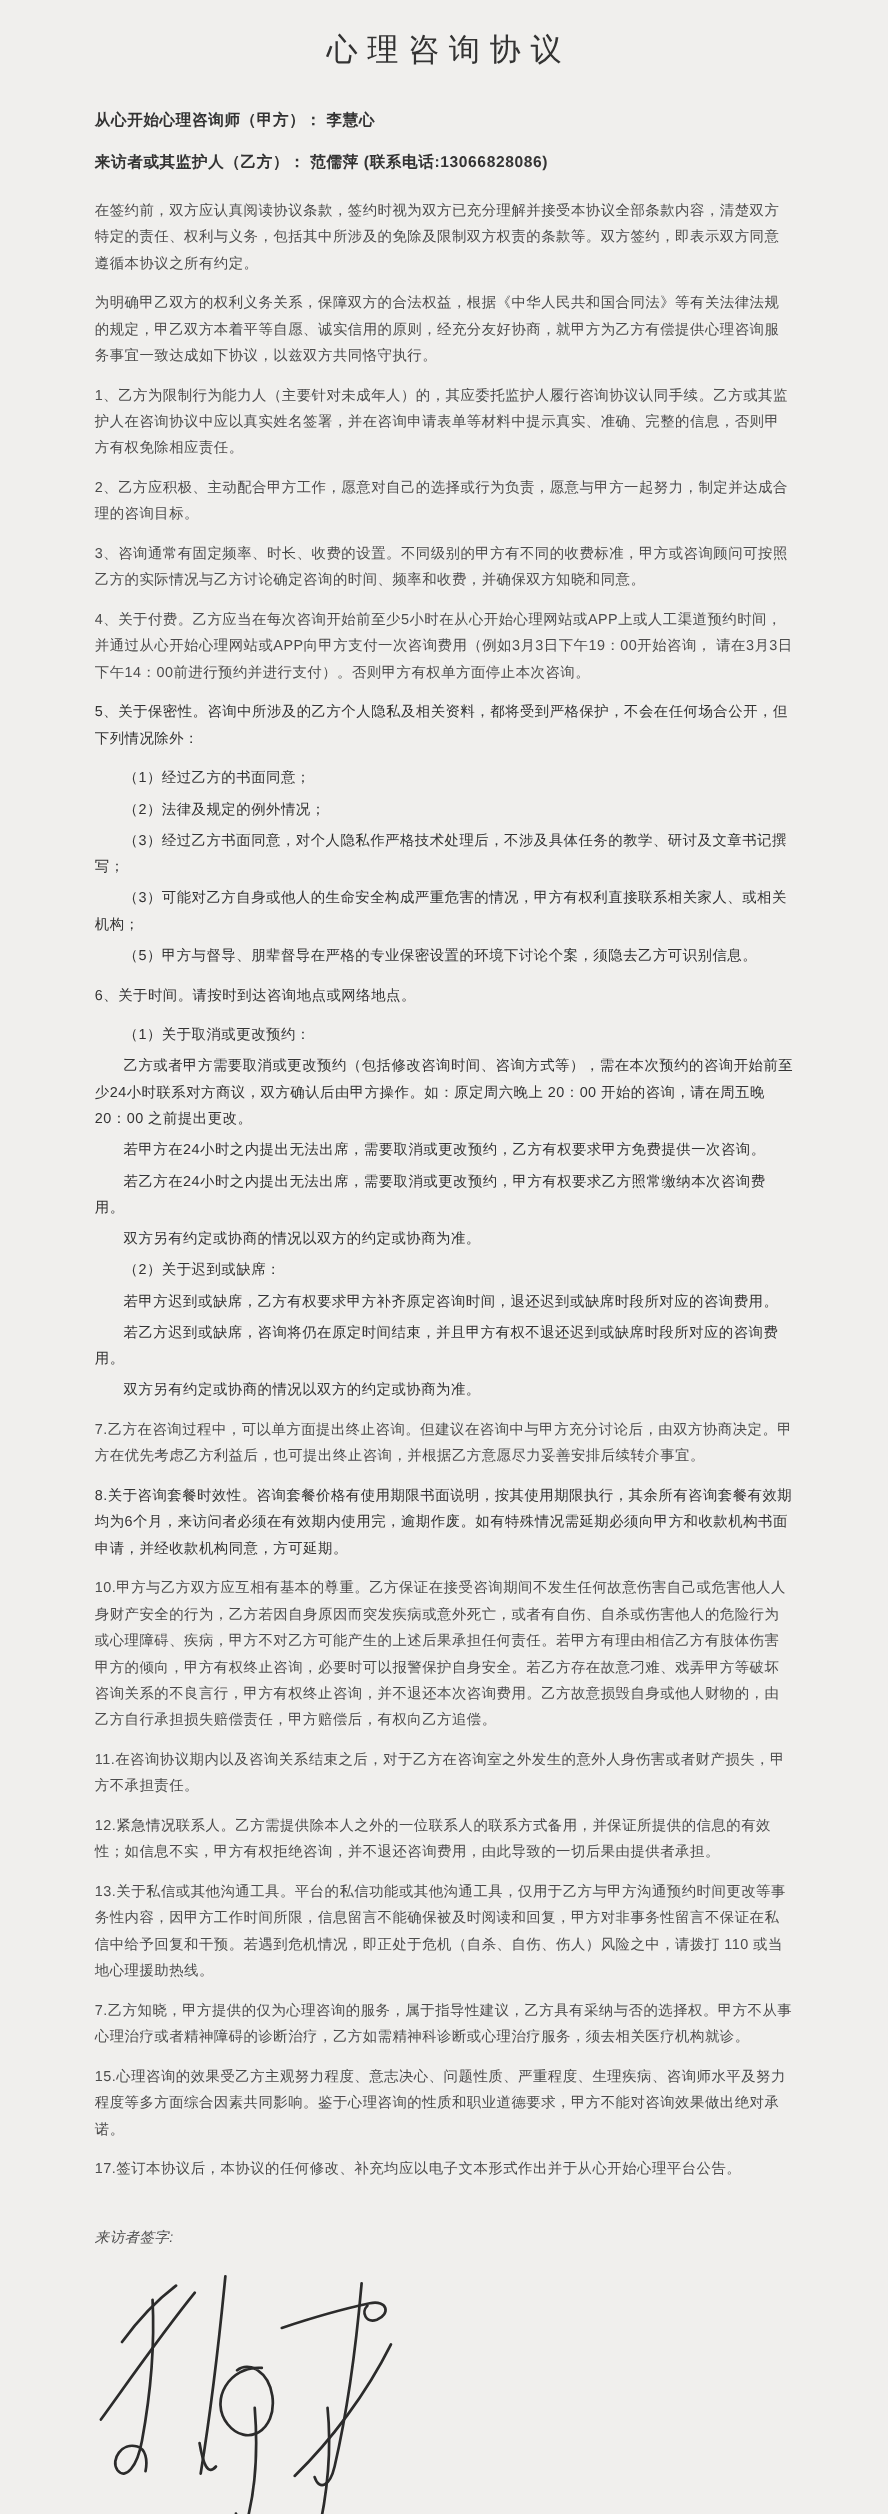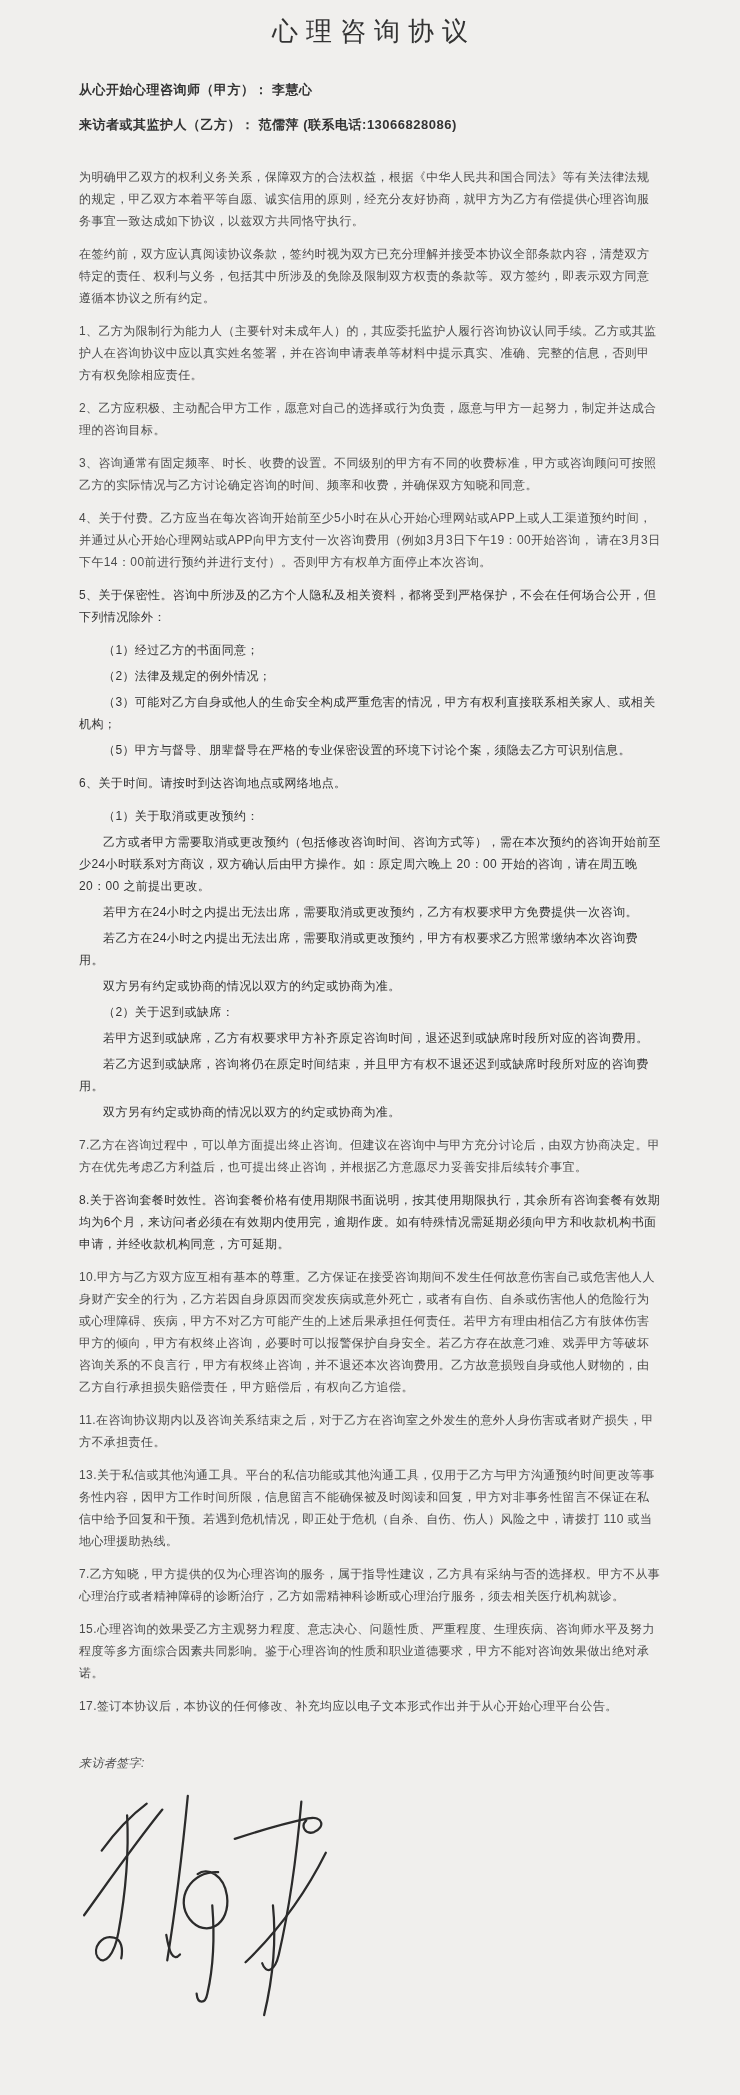--- a/index.html
+++ b/index.html
@@ -10,31 +10,31 @@
   }
   .doc { padding: 14px 79px 28px 79px; }
 
   .title {
     font-size: 26px;
     font-weight: 400;
     color: #333333;
     text-align: center;
     letter-spacing: 8px;
     padding-left: 8px;
-    margin: 0 0 32px 0;
+    margin: 10px 0 32px 0;
   }
 
   .party {
     font-size: 13px;
     font-weight: 700;
     color: #333333;
     margin: 17px 0;
     letter-spacing: 0.5px;
   }
-  .party-block { margin-bottom: 32px; }
+  .party-block { margin-bottom: 20px; }
 
   p.para {
     font-size: 12px;
     line-height: 22px;
     color: #4c4c4c;
     margin: 11px 0;
     letter-spacing: 0.4px;
   }
   p.para.bold { font-weight: 400; color: #333333; }
   p.para.ind { text-indent: 2em; }
@@ -58,45 +58,47 @@
 <div class="doc">
 
   <h1 class="title">心理咨询协议</h1>
 
   <div class="party-block">
     <div class="party">从心开始心理咨询师（甲方）： 李慧心</div>
     <div class="party">来访者或其监护人（乙方）： 范儒萍 (联系电话:13066828086)</div>
   </div>
 
   <div>
+      <p class="para">在签约前，双方应认真阅读协议条款，签约时视为双方已充分理解并接受本协议全部条款内容，清楚双方特定的责任、权利与义务，包括其中所涉及的免除及限制双方权责的条款等。双方签约，即表示双方同意遵循本协议之所有约定。</p>
       <p class="para">为明确甲乙双方的权利义务关系，保障双方的合法权益，根据《中华人民共和国合同法》等有关法律法规的规定，甲乙双方本着平等自愿、诚实信用的原则，经充分友好协商，就甲方为乙方有偿提供心理咨询服务事宜一致达成如下协议，以兹双方共同恪守执行。</p>
-      <p class="para">在签约前，双方应认真阅读协议条款，签约时视为双方已充分理解并接受本协议全部条款内容，清楚双方特定的责任、权利与义务，包括其中所涉及的免除及限制双方权责的条款等。双方签约，即表示双方同意遵循本协议之所有约定。</p>
       <p class="para">1、乙方为限制行为能力人（主要针对未成年人）的，其应委托监护人履行咨询协议认同手续。乙方或其监护人在咨询协议中应以真实姓名签署，并在咨询申请表单等材料中提示真实、准确、完整的信息，否则甲方有权免除相应责任。</p>
       <p class="para">2、乙方应积极、主动配合甲方工作，愿意对自己的选择或行为负责，愿意与甲方一起努力，制定并达成合理的咨询目标。</p>
       <p class="para">3、咨询通常有固定频率、时长、收费的设置。不同级别的甲方有不同的收费标准，甲方或咨询顾问可按照乙方的实际情况与乙方讨论确定咨询的时间、频率和收费，并确保双方知晓和同意。</p>
       <p class="para">4、关于付费。乙方应当在每次咨询开始前至少5小时在从心开始心理网站或APP上或人工渠道预约时间，并通过从心开始心理网站或APP向甲方支付一次咨询费用（例如3月3日下午19：00开始咨询， 请在3月3日下午14：00前进行预约并进行支付）。否则甲方有权单方面停止本次咨询。</p>
       <p class="para bold">5、关于保密性。咨询中所涉及的乙方个人隐私及相关资料，都将受到严格保护，不会在任何场合公开，但下列情况除外：</p>
       <p class="para bold ind tight">（1）经过乙方的书面同意；</p>
       <p class="para bold ind tight">（2）法律及规定的例外情况；</p>
+      <p class="para bold ind tight">（3）经过乙方书面同意，对个人隐私作严格技术处理后，不涉及具体任务的教学、研讨及文章书记撰写；</p>
       <p class="para bold ind tight">（3）可能对乙方自身或他人的生命安全构成严重危害的情况，甲方有权利直接联系相关家人、或相关机构；</p>
       <p class="para bold ind tight">（5）甲方与督导、朋辈督导在严格的专业保密设置的环境下讨论个案，须隐去乙方可识别信息。</p>
       <p class="para bold">6、关于时间。请按时到达咨询地点或网络地点。</p>
       <p class="para bold ind tight">（1）关于取消或更改预约：</p>
       <p class="para bold ind tight">乙方或者甲方需要取消或更改预约（包括修改咨询时间、咨询方式等），需在本次预约的咨询开始前至少24小时联系对方商议，双方确认后由甲方操作。如：原定周六晚上 20：00 开始的咨询，请在周五晚 20：00 之前提出更改。</p>
       <p class="para bold ind tight">若甲方在24小时之内提出无法出席，需要取消或更改预约，乙方有权要求甲方免费提供一次咨询。</p>
       <p class="para bold ind tight">若乙方在24小时之内提出无法出席，需要取消或更改预约，甲方有权要求乙方照常缴纳本次咨询费用。</p>
       <p class="para bold ind tight">双方另有约定或协商的情况以双方的约定或协商为准。</p>
       <p class="para bold ind tight">（2）关于迟到或缺席：</p>
       <p class="para bold ind tight">若甲方迟到或缺席，乙方有权要求甲方补齐原定咨询时间，退还迟到或缺席时段所对应的咨询费用。</p>
       <p class="para bold ind tight">若乙方迟到或缺席，咨询将仍在原定时间结束，并且甲方有权不退还迟到或缺席时段所对应的咨询费用。</p>
       <p class="para bold ind tight">双方另有约定或协商的情况以双方的约定或协商为准。</p>
       <p class="para">7.乙方在咨询过程中，可以单方面提出终止咨询。但建议在咨询中与甲方充分讨论后，由双方协商决定。甲方在优先考虑乙方利益后，也可提出终止咨询，并根据乙方意愿尽力妥善安排后续转介事宜。</p>
       <p class="para bold">8.关于咨询套餐时效性。咨询套餐价格有使用期限书面说明，按其使用期限执行，其余所有咨询套餐有效期均为6个月，来访问者必须在有效期内使用完，逾期作废。如有特殊情况需延期必须向甲方和收款机构书面申请，并经收款机构同意，方可延期。</p>
       <p class="para">10.甲方与乙方双方应互相有基本的尊重。乙方保证在接受咨询期间不发生任何故意伤害自己或危害他人人身财产安全的行为，乙方若因自身原因而突发疾病或意外死亡，或者有自伤、自杀或伤害他人的危险行为或心理障碍、疾病，甲方不对乙方可能产生的上述后果承担任何责任。若甲方有理由相信乙方有肢体伤害甲方的倾向，甲方有权终止咨询，必要时可以报警保护自身安全。若乙方存在故意刁难、戏弄甲方等破坏咨询关系的不良言行，甲方有权终止咨询，并不退还本次咨询费用。乙方故意损毁自身或他人财物的，由乙方自行承担损失赔偿责任，甲方赔偿后，有权向乙方追偿。</p>
       <p class="para">11.在咨询协议期内以及咨询关系结束之后，对于乙方在咨询室之外发生的意外人身伤害或者财产损失，甲方不承担责任。</p>
+      <p class="para">12.紧急情况联系人。乙方需提供除本人之外的一位联系人的联系方式备用，并保证所提供的信息的有效性；如信息不实，甲方有权拒绝咨询，并不退还咨询费用，由此导致的一切后果由提供者承担。</p>
       <p class="para">13.关于私信或其他沟通工具。平台的私信功能或其他沟通工具，仅用于乙方与甲方沟通预约时间更改等事务性内容，因甲方工作时间所限，信息留言不能确保被及时阅读和回复，甲方对非事务性留言不保证在私信中给予回复和干预。若遇到危机情况，即正处于危机（自杀、自伤、伤人）风险之中，请拨打 110 或当地心理援助热线。</p>
       <p class="para">7.乙方知晓，甲方提供的仅为心理咨询的服务，属于指导性建议，乙方具有采纳与否的选择权。甲方不从事心理治疗或者精神障碍的诊断治疗，乙方如需精神科诊断或心理治疗服务，须去相关医疗机构就诊。</p>
       <p class="para">15.心理咨询的效果受乙方主观努力程度、意志决心、问题性质、严重程度、生理疾病、咨询师水平及努力程度等多方面综合因素共同影响。鉴于心理咨询的性质和职业道德要求，甲方不能对咨询效果做出绝对承诺。</p>
       <p class="para">17.签订本协议后，本协议的任何修改、补充均应以电子文本形式作出并于从心开始心理平台公告。</p>
     </div>
 
   <div class="sig-label">来访者签字:</div>
 
   <svg class="sig-svg" width="262" height="230" viewBox="0 0 265 235" aria-hidden="true">
     <g fill="none" stroke="#2b2b2b" stroke-width="2.3" stroke-linecap="round" stroke-linejoin="round">

